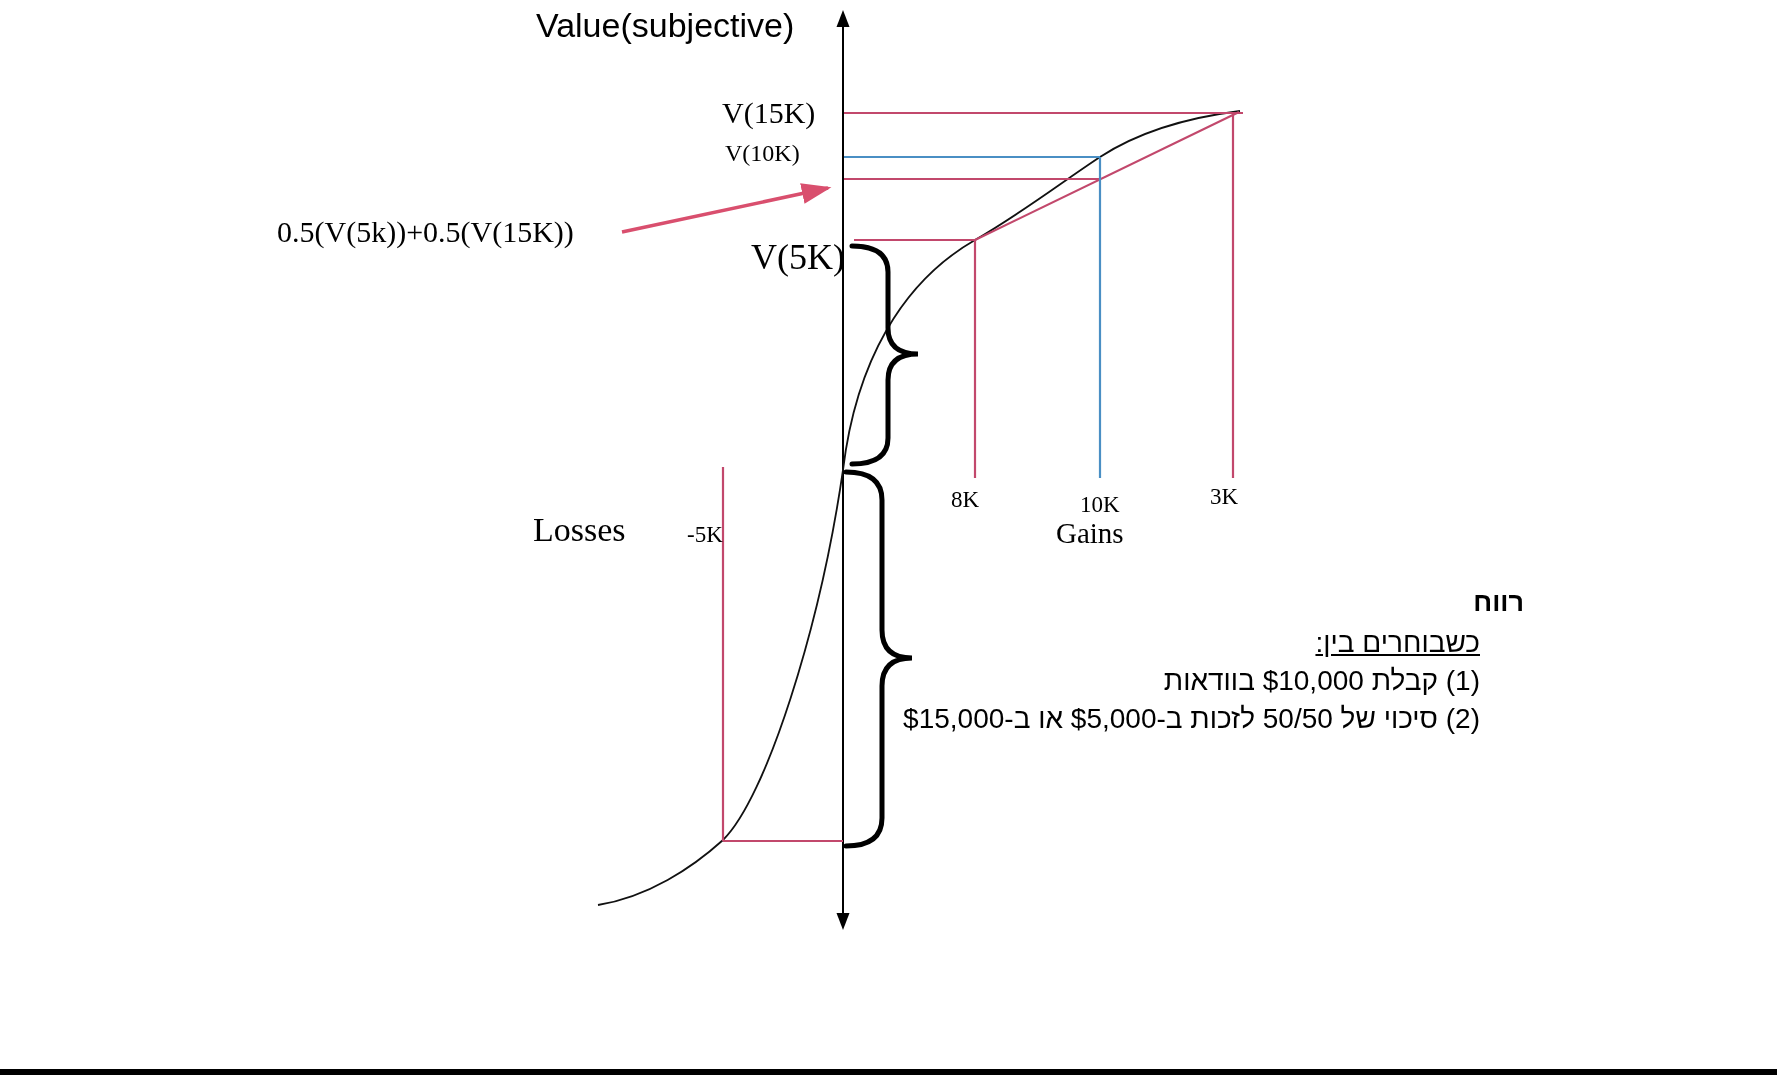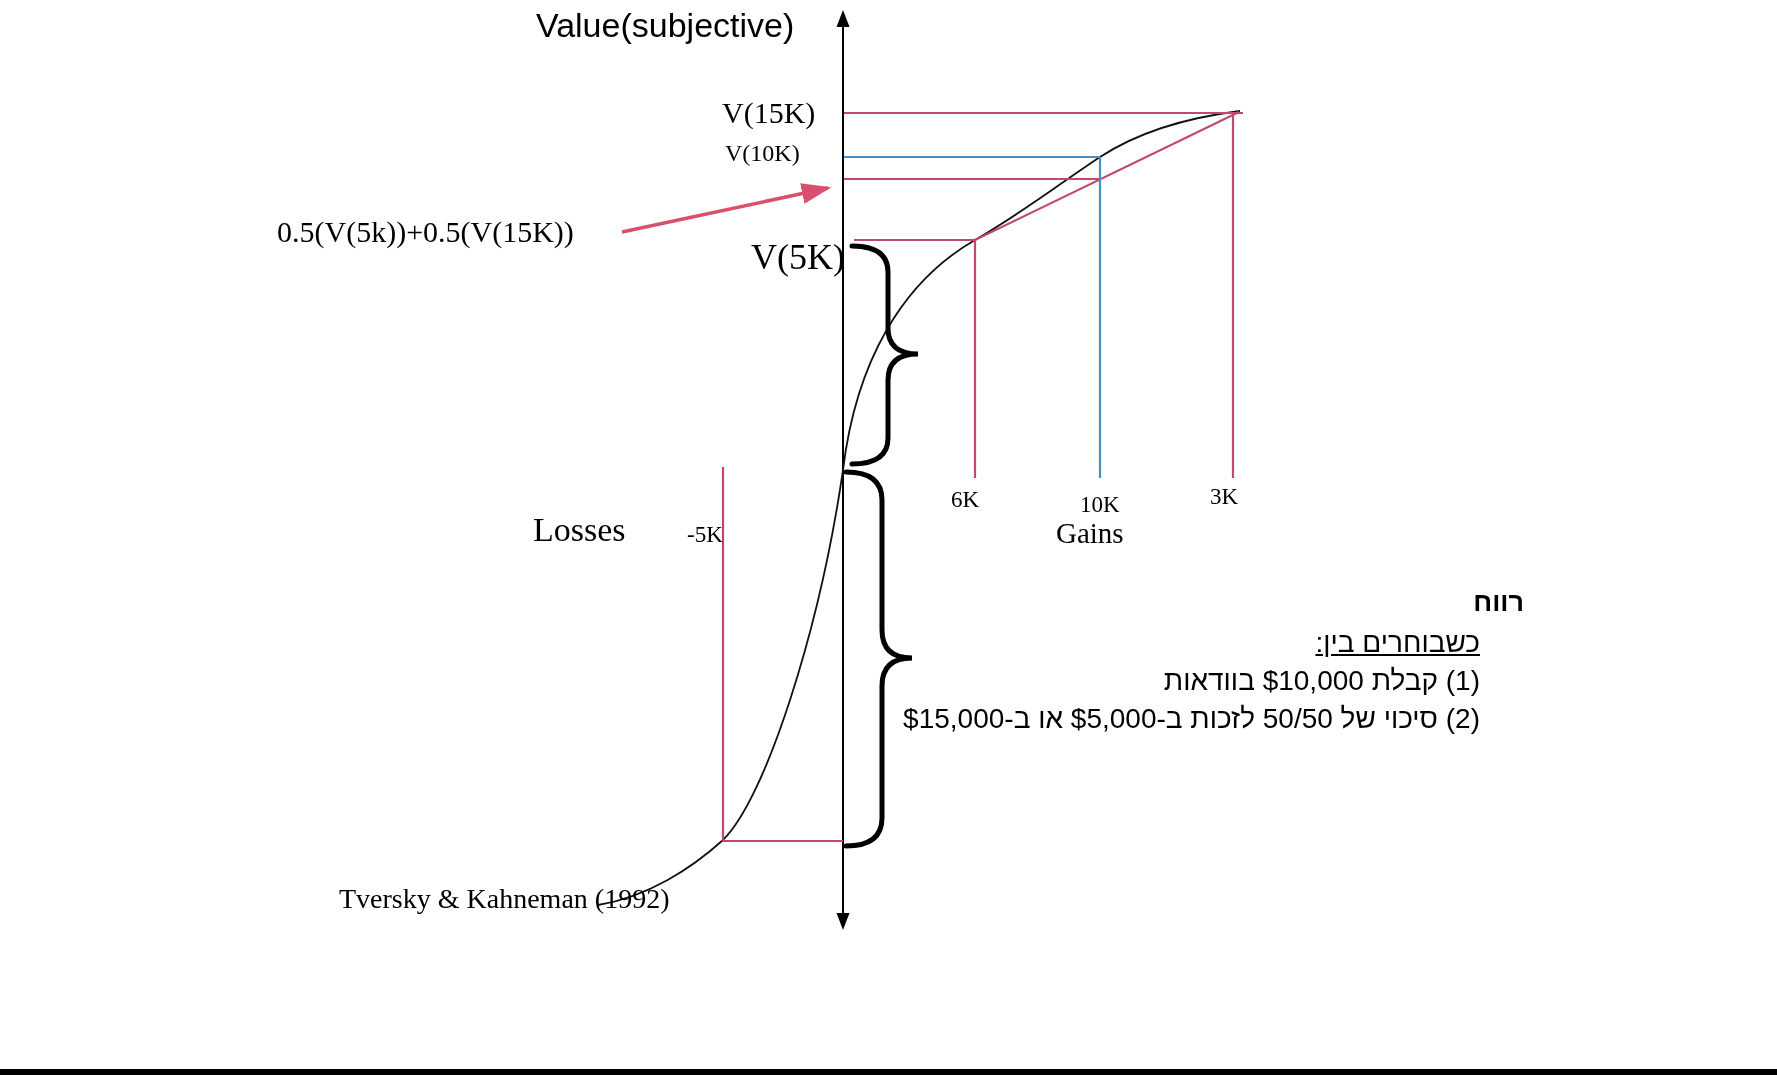--- a/index.html
+++ b/index.html
@@ -83,24 +83,23 @@
 
   <div class="abs serif v15k-label">V(15K)</div>
   <div class="abs serif v10k-label">V(10K)</div>
   <div class="abs serif v5k-label">V(5K)</div>
   <div class="abs serif ev-label">0.5(V(5k))+0.5(V(15K))</div>
 
   <div class="abs serif losses-label">Losses</div>
   <div class="abs serif gains-label">Gains</div>
 
   <div class="abs serif tick-neg5k">-5K</div>
-  <div class="abs serif tick-5k">6K</div>
+  <div class="abs serif tick-5k">8K</div>
   <div class="abs serif tick-10k">10K</div>
   <div class="abs serif tick-15k">3K</div>
 
-  <div class="abs serif citation">Tversky &amp; Kahneman (1992)</div>
 
   <div class="abs heb heb-heading">רווח</div>
   <div class="abs heb heb-line1">כשבוחרים בין:</div>
   <div class="abs heb heb-opt1">(1) קבלת $10,000 בוודאות</div>
   <div class="abs heb heb-opt2">(2) סיכוי של 50/50 לזכות ב-$5,000 או ב-$15,000</div>
 
 </div>
 
 </body></html>

